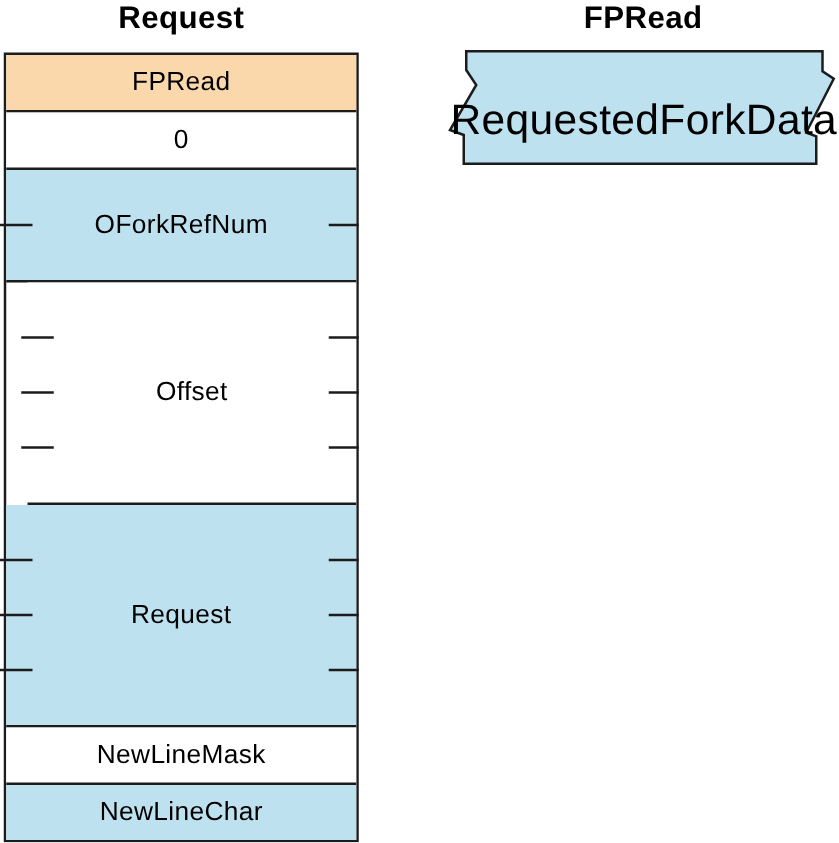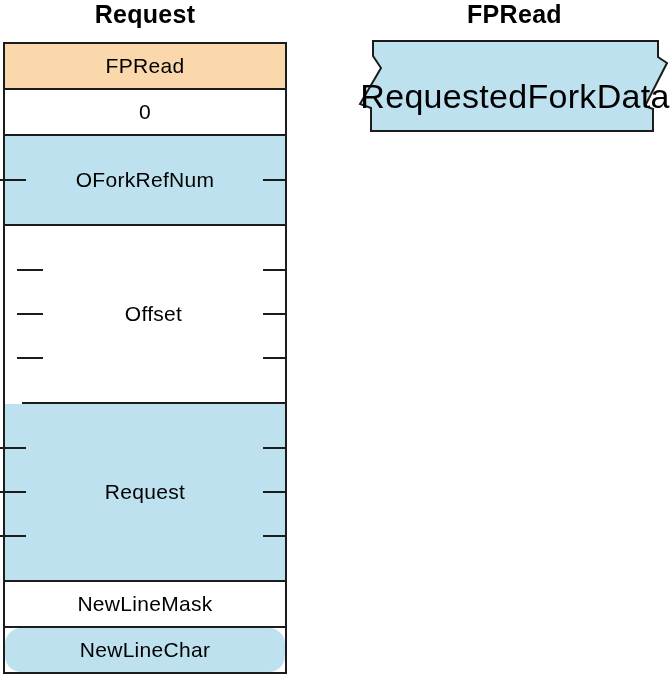--- a/index.html
+++ b/index.html
@@ -37,21 +37,21 @@
     width: 280px;
     border: 2px solid var(--border, #1c1c1c);
   }
   .row {
     position: relative;
     display: flex;
     align-items: center;
     justify-content: center;
     border-bottom: 2px solid var(--border, #1c1c1c);
   }
-  .row:last-child { border-bottom: none; border-radius: 16px; }
+  .row:last-child { border-bottom: none; }
   .fill-peach { background: var(--peach, #fad8ac); }
   .fill-blue  { background: var(--blue,  #bee1ef); }
   .fill-white { background: #ffffff; }
   .field-label {
     font-size: 21px;
     letter-spacing: 0.3px;
     white-space: nowrap;
   }
   .tick {
     position: absolute;

